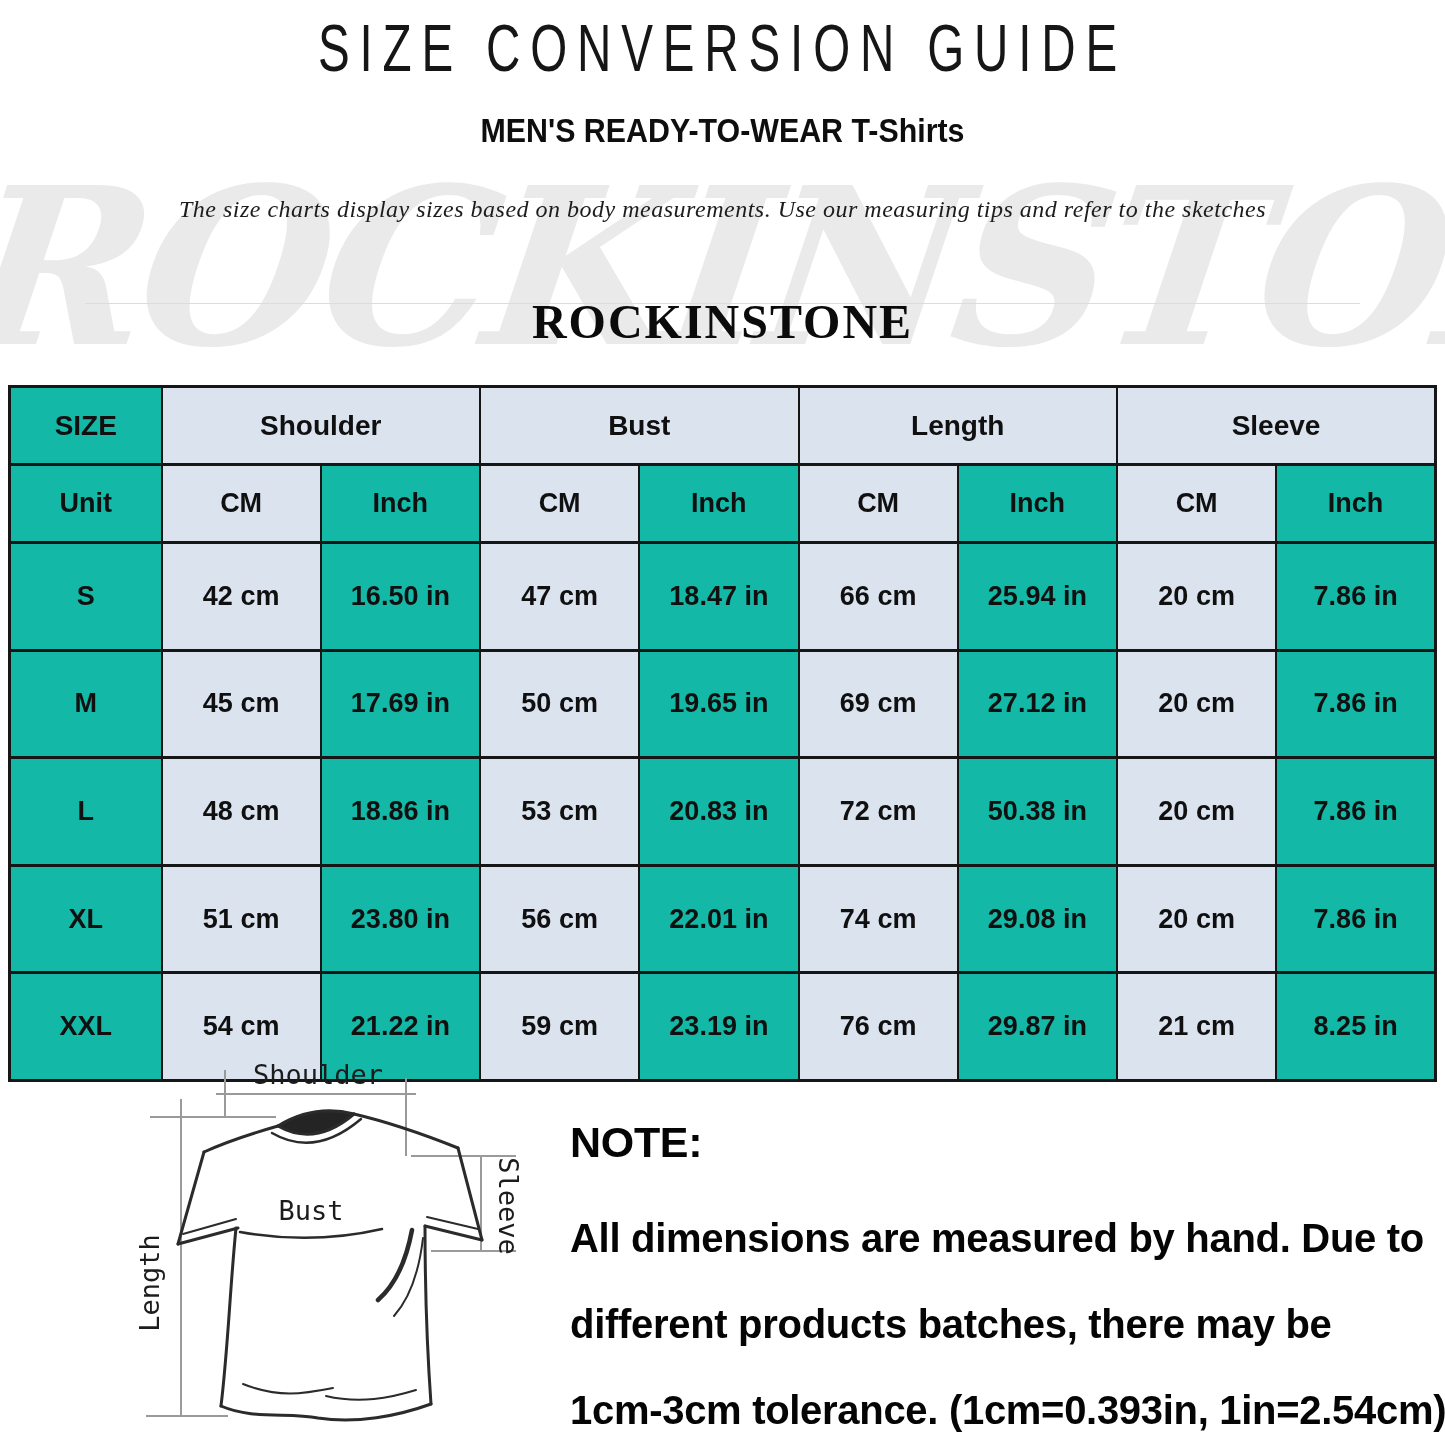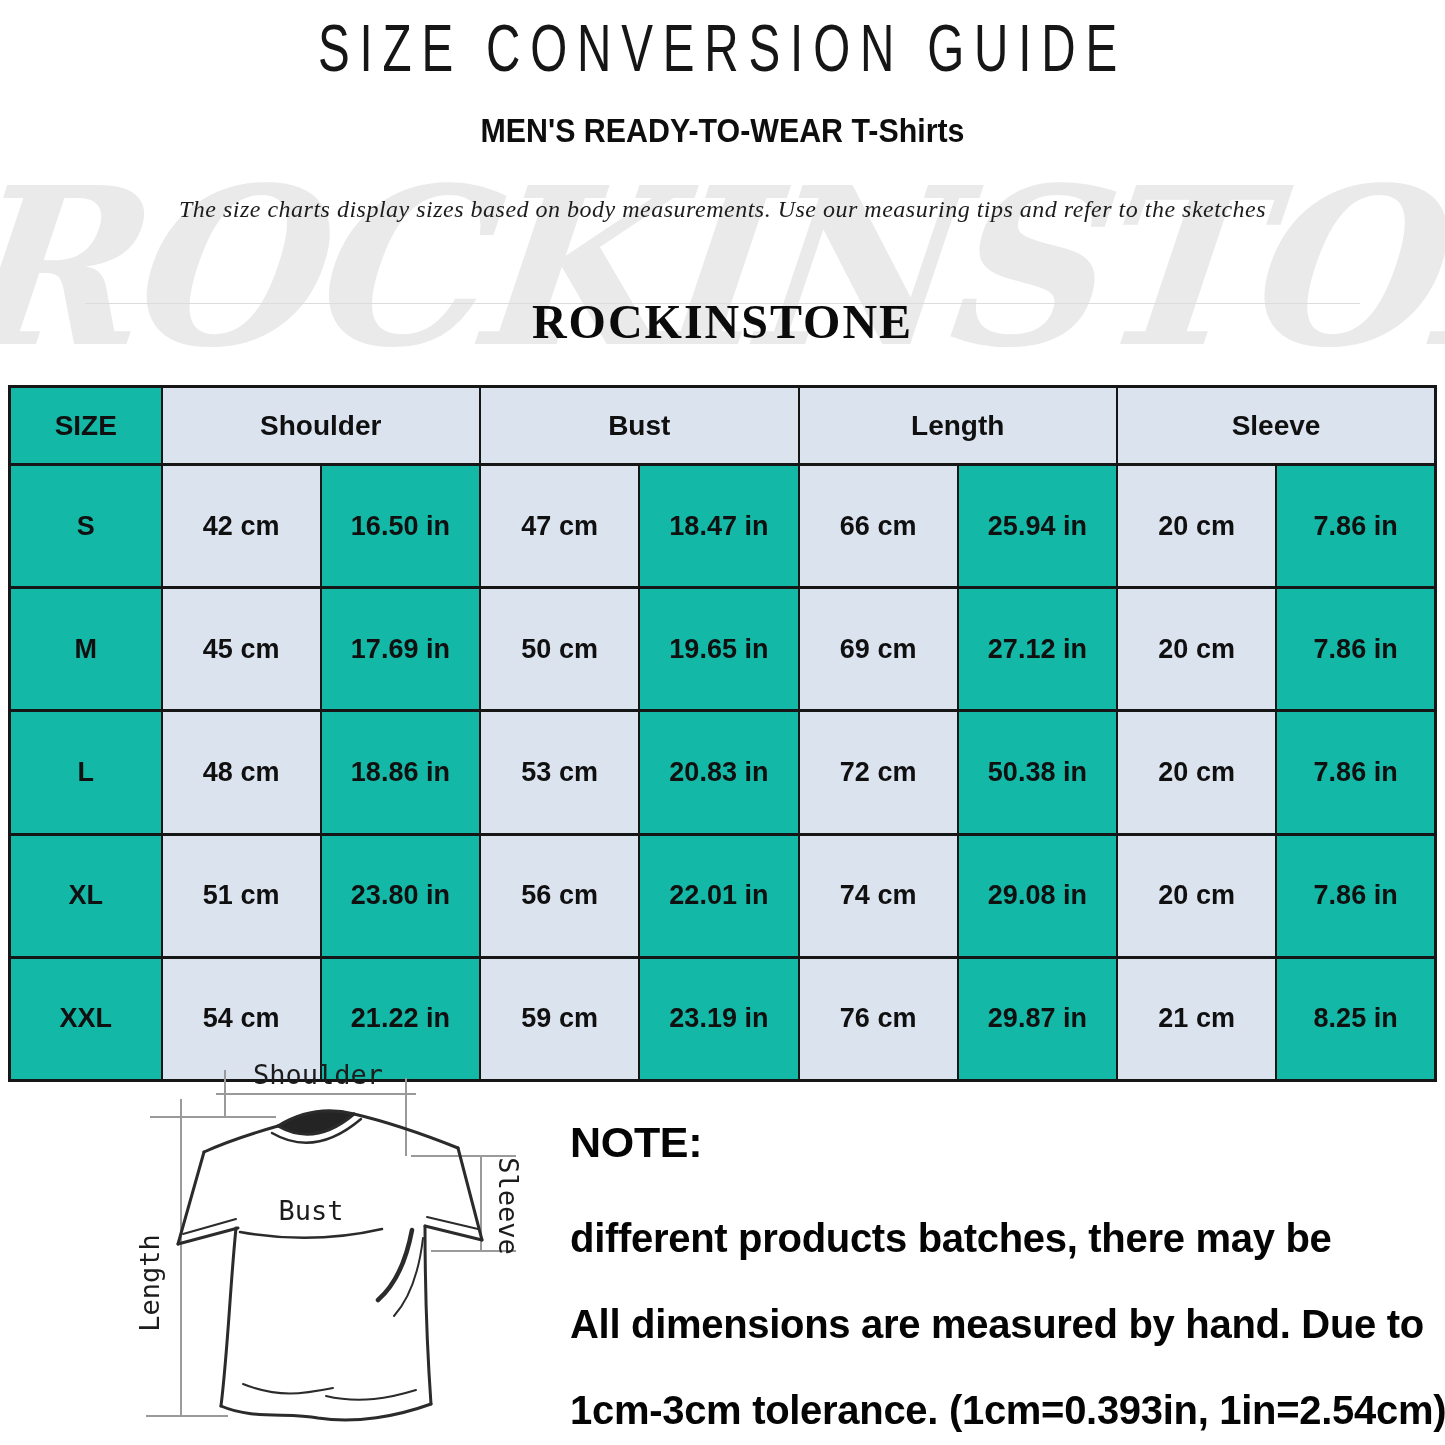--- a/index.html
+++ b/index.html
@@ -104,20 +104,31 @@
         <col>
         <col>
     </colgroup>
     <thead>
       <tr class="group-row">
         <th>SIZE</th>
         <th colspan="2" class="shade">Shoulder</th>
         <th colspan="2" class="shade">Bust</th>
         <th colspan="2" class="shade">Length</th>
         <th colspan="2" class="shade">Sleeve</th>
+      </tr>
+      <tr class="unit-row">
+        <th>Unit</th>
+        <th class="shade">CM</th>
+        <th>Inch</th>
+        <th class="shade">CM</th>
+        <th>Inch</th>
+        <th class="shade">CM</th>
+        <th>Inch</th>
+        <th class="shade">CM</th>
+        <th>Inch</th>
       </tr>
     </thead>
     <tbody>
       <tr>
         <td>S</td>
         <td class="shade">42 cm</td>
         <td>16.50 in</td>
         <td class="shade">47 cm</td>
         <td>18.47 in</td>
         <td class="shade">66 cm</td>
@@ -210,18 +221,18 @@
     </g>
 
     <text x="190" y="36" text-anchor="middle">Shoulder</text>
     <text x="183" y="172" text-anchor="middle">Bust</text>
     <text x="31" y="235" text-anchor="middle" transform="rotate(-90 31 235)">Length</text>
     <text x="371" y="158" text-anchor="middle" transform="rotate(90 371 158)">Sleeve</text>
   </svg>
 
   <div class="note">
     <div class="note-heading">NOTE:</div>
+    <div class="note-line">All dimensions are measured by hand. Due to</div>
     <div class="note-line">different products batches, there may be</div>
-    <div class="note-line">All dimensions are measured by hand. Due to</div>
     <div class="note-line">1cm-3cm tolerance. (1cm=0.393in, 1in=2.54cm)</div>
   </div>
 
 </div>
 
 </body></html>

